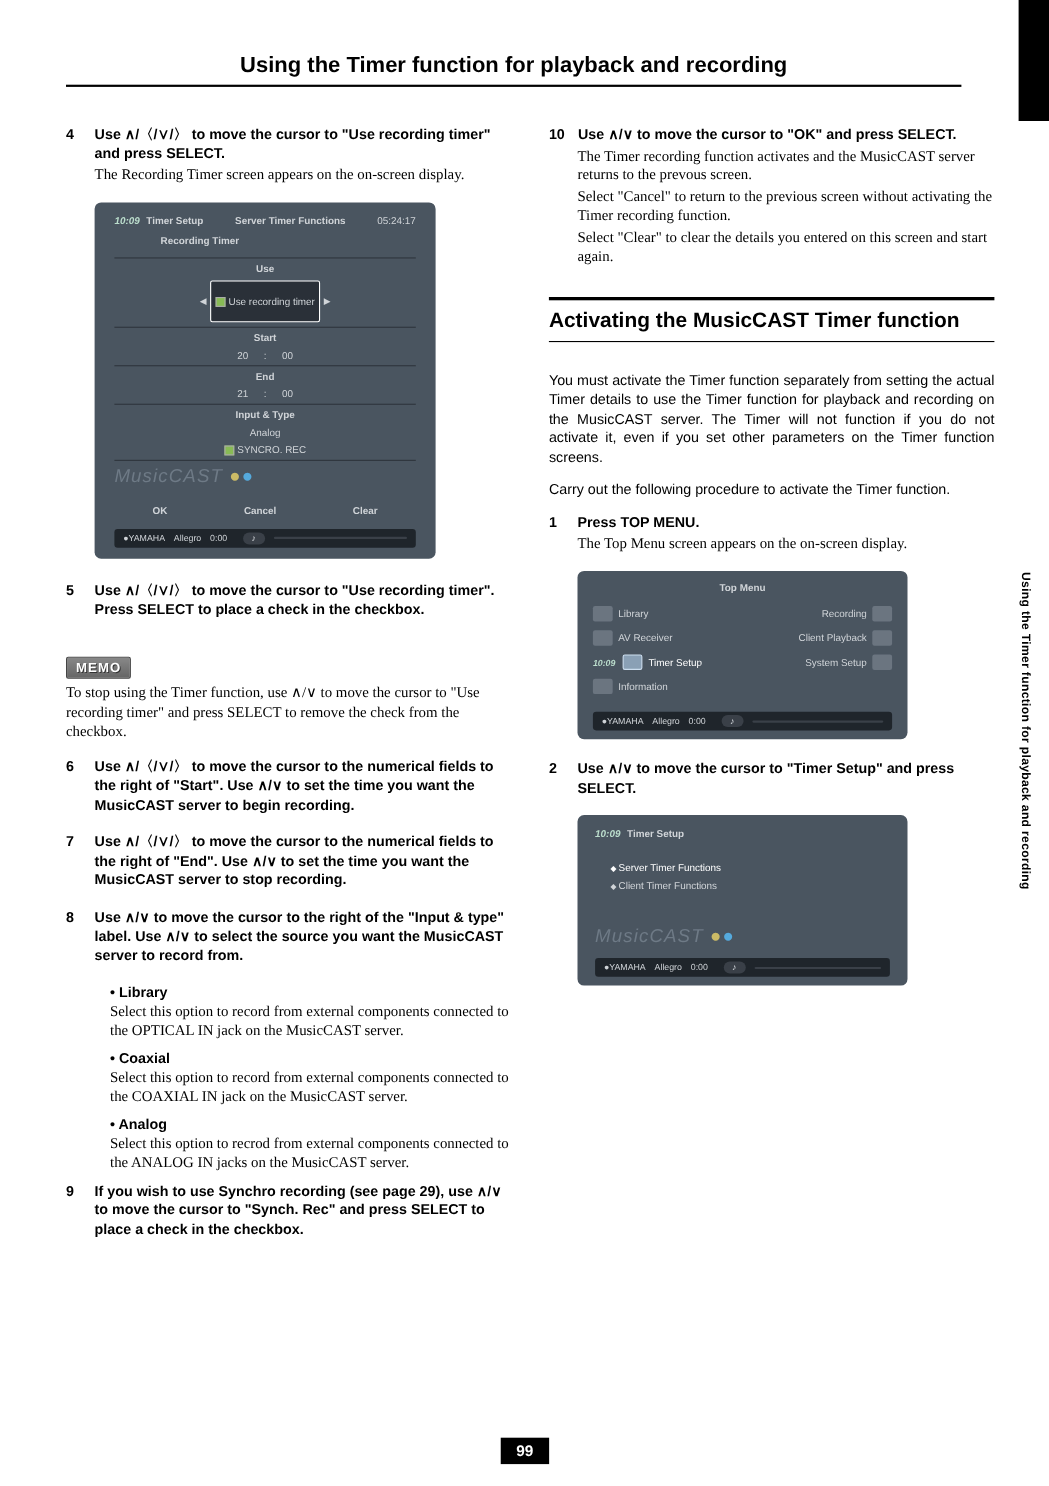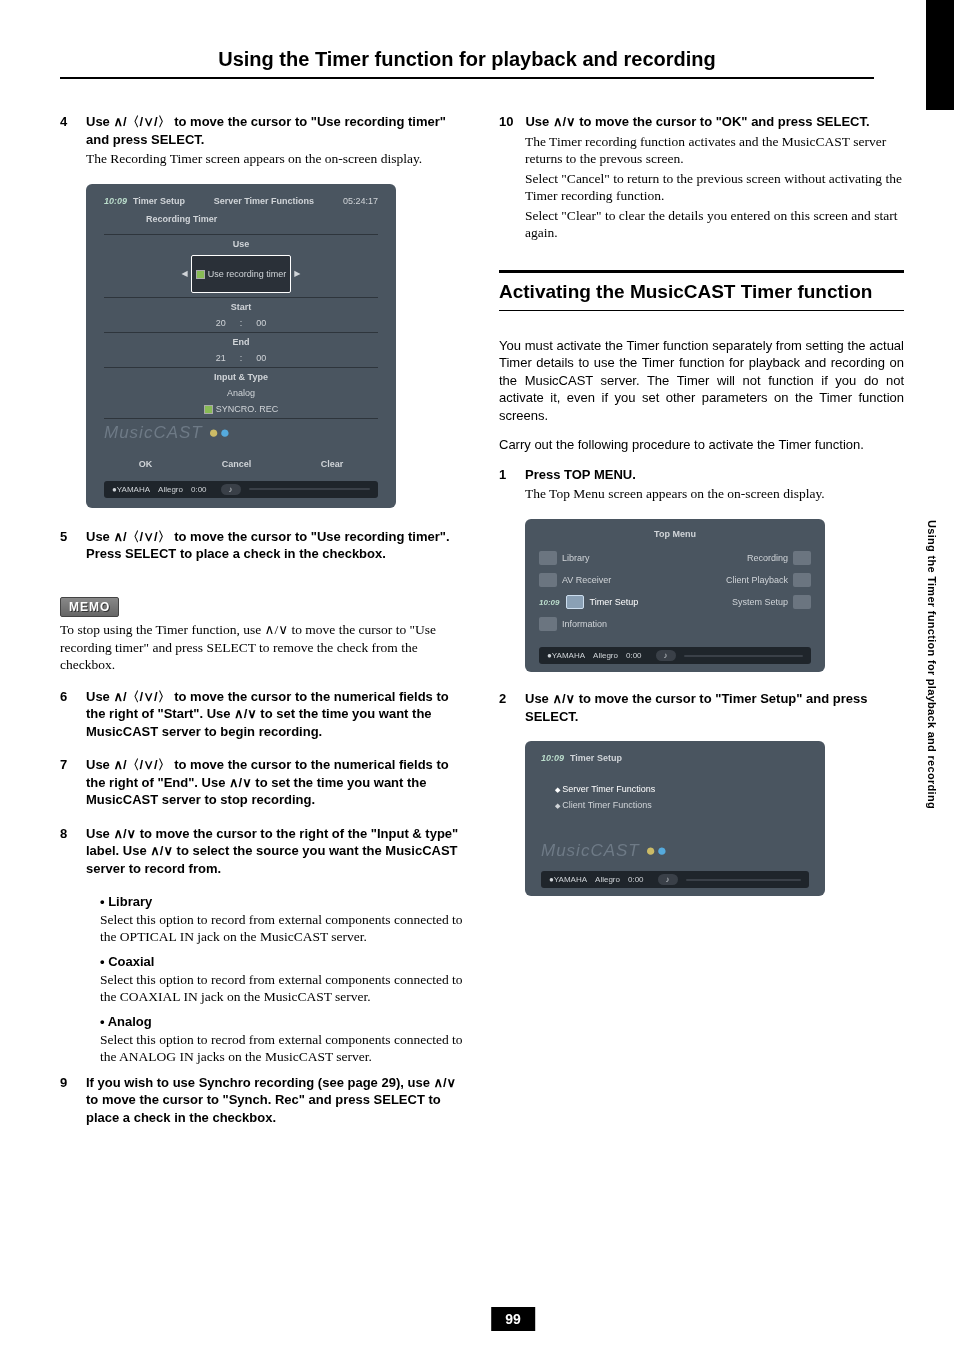--- a/index.html
+++ b/index.html
@@ -113,21 +113,20 @@
   .tm-item.right { justify-content:flex-end; }
   .tm-icon { display:inline-block; width:18px; height:14px; background:#6b7580; border-radius:2px; flex:none;}
   .tm-icon.sel { background:#8aa0b5; border:1px solid #cde;}
   .pagenum-badge {
     position:absolute;
     bottom:20px; left:50%; transform:translateX(-50%);
     background:#000; color:#fff;
     font-weight:bold;
     padding:4px 14px;
     font-size:14px;
-    margin-left:36px;
   }
   .side-text {
     position:absolute;
     right:16px;
     top:520px;
     writing-mode: vertical-rl;
     font-size:11px;
     font-weight:bold;
     letter-spacing:0.3px;
   }

